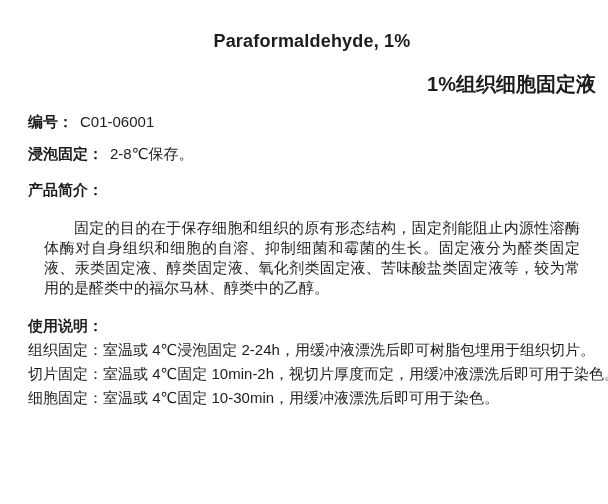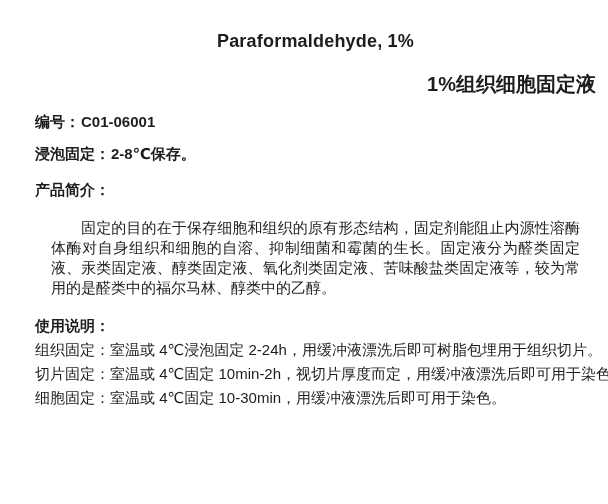--- a/index.html
+++ b/index.html
@@ -8,21 +8,21 @@
     width: 608px;
     height: 504px;
     background: #ffffff;
     color: #1d1d1f;
     font-family: "Liberation Sans", "DejaVu Sans", sans-serif;
     overflow: hidden;
   }
   .doc {
     width: 608px;
     height: 504px;
-    padding: 30px 12px 0 35px;
+    padding: 30px 12px 0 28px;
   }
   .title-en {
     text-align: center;
     font-size: 18px;
     font-weight: 700;
     line-height: 22px;
     margin: 0;
     letter-spacing: 0.2px;
   }
   .title-zh {
@@ -33,21 +33,21 @@
     margin: 22px 0 0 0;
   }
   .info { margin-top: 20px; }
   .info-row {
     font-size: 15px;
     line-height: 16px;
     margin: 0 0 16px 0;
     white-space: nowrap;
   }
   .info-label { font-weight: 700; }
-  .info-value { margin-left: 1px; font-weight: bold; }
+  .info-value { margin-left: 7px; }
   .section-heading {
     font-size: 15px;
     font-weight: 700;
     line-height: 24px;
     margin: 0;
   }
   .para {
     font-size: 15px;
     line-height: 20px;
     text-align: justify;

